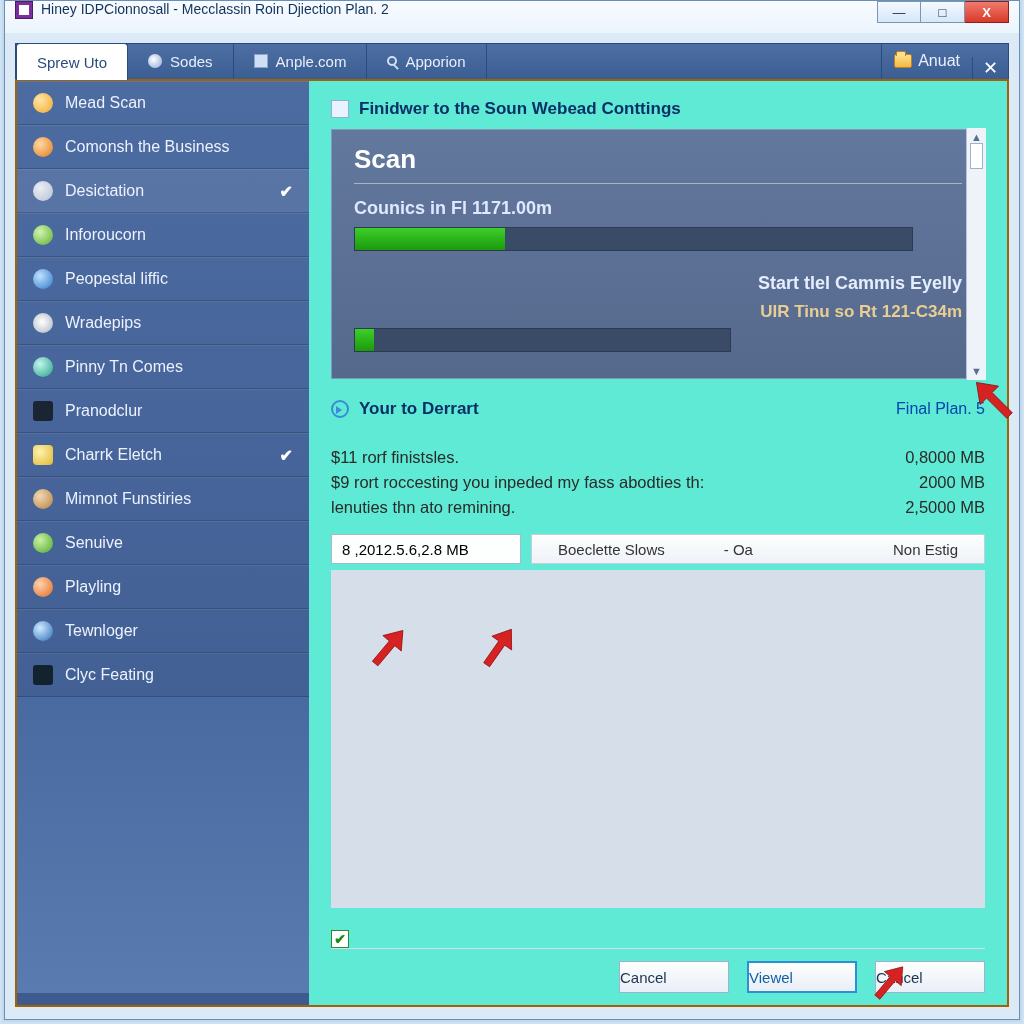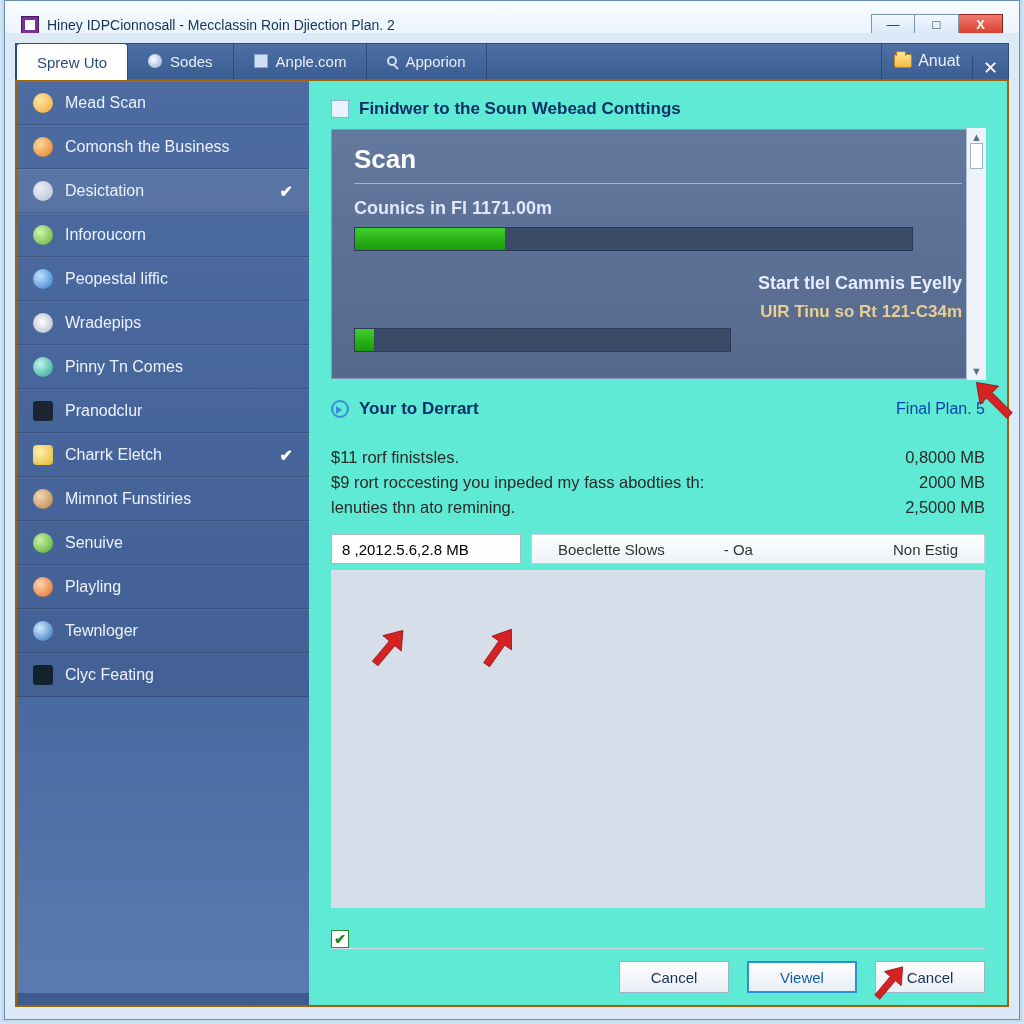--- a/index.html
+++ b/index.html
@@ -6,23 +6,23 @@
 html, body { width: 1024px; height: 1024px; overflow: hidden; background: #cde3f5; }
 
 .window {
   position: absolute; left: 4px; top: 0; right: 4px; bottom: 4px;
   background: #fff; border: 1px solid #6a8fb6;
   box-shadow: 0 0 0 2px rgba(180,200,220,.35);
 }
 
 
 .titlebar {
-  display: flex; align-items: center; height: 48px;
+  display: flex; align-items: flex-start; height: 48px;
   background: linear-gradient(#f7fbff,#e7f1fb);
-  border-bottom: 1px solid #b9cde3; padding: 0 16px; gap: 8px;
+  border-bottom: 1px solid #b9cde3; padding: 0 10px; gap: 8px;
 }
 .titlebar .appicon {
   width: 18px; height: 18px; background: #7a2f9b; border: 1px solid #4b1b63;
   display: inline-block; position: relative;
 }
 .titlebar .appicon::after{
   content:""; position:absolute; inset:3px; background:#fff;
 }
 .titlebar .title { font-size: 14px; color: #12335a; }
 .wincontrols { margin-left: auto; display: flex; gap: 0; }
@@ -158,21 +158,21 @@
 .chkbox{ width:18px; height:18px; border:1px solid #2e8a2e; background:#fff; display:flex; align-items:center; justify-content:center; color:#1e8a1e; font-weight:bold; font-size:14px;}
 
 
 .footer{
   margin-top:auto; padding-top:12px; border-top:1px solid #d5dfec;
   display:flex; justify-content:flex-end; gap:18px;
 }
 .btn{
   min-width:110px; height:32px; border:1px solid #9cb2cd;
   background:linear-gradient(#fdfefe,#e9eef6); font-size:15px;
-  display:flex; align-items:center; justify-content:center; color:#1b3350;
+  display:flex; align-items:center; color:#1b3350;
 }
 .btn.primary{ border:2px solid #2f8fd6; color:#1060a8;}
 
 
 .arrow{
   position:absolute; width:40px; height:28px; pointer-events:none;
 }
 .arrow svg{width:100%;height:100%;}
 .arrow path{fill:#d62222;stroke:#8a0c0c;stroke-width:.6;}
 </style>

